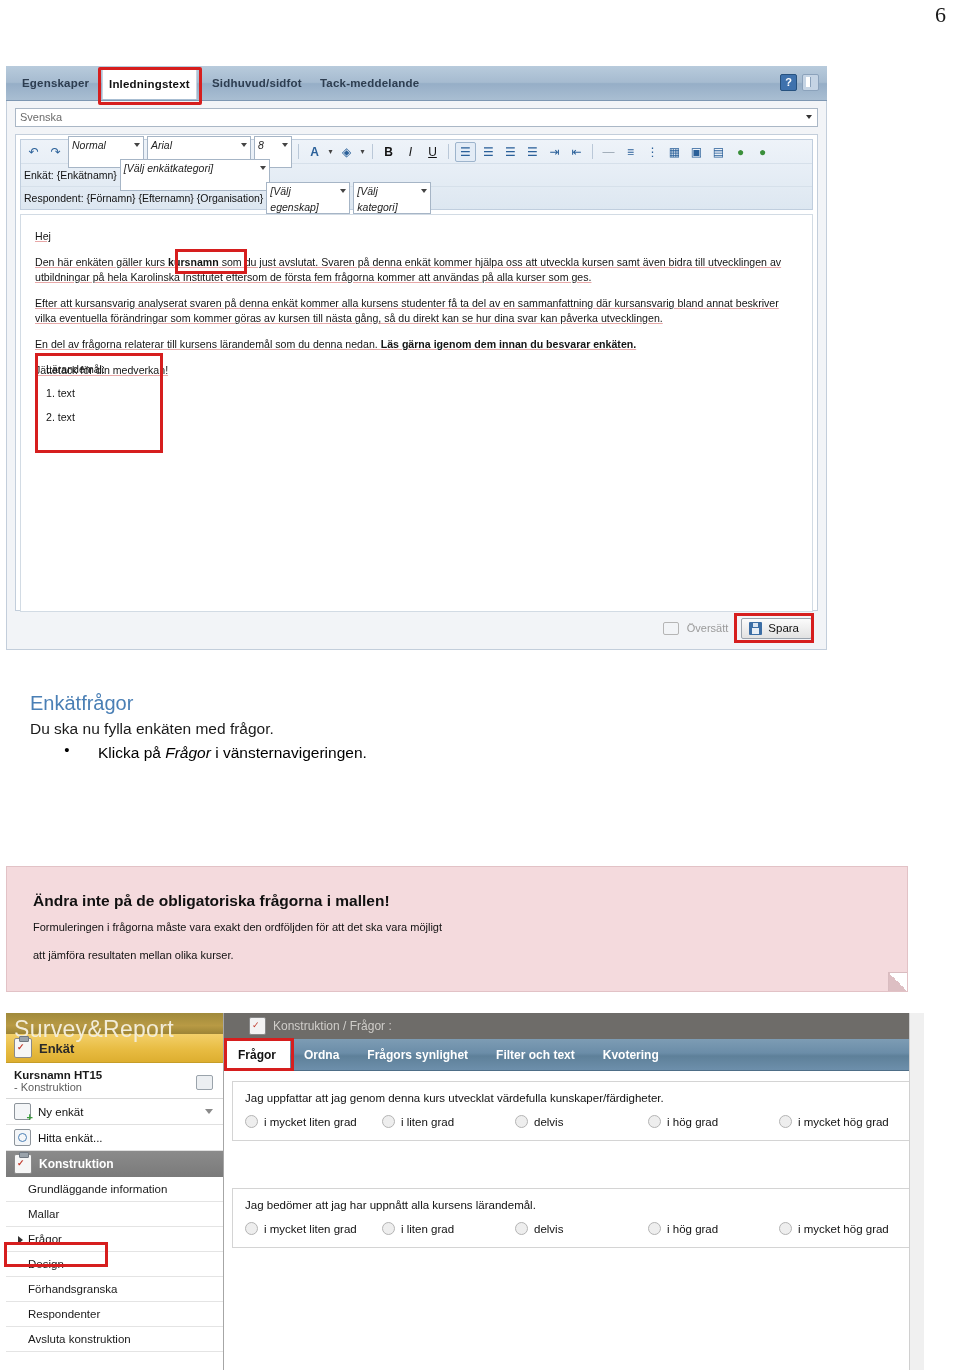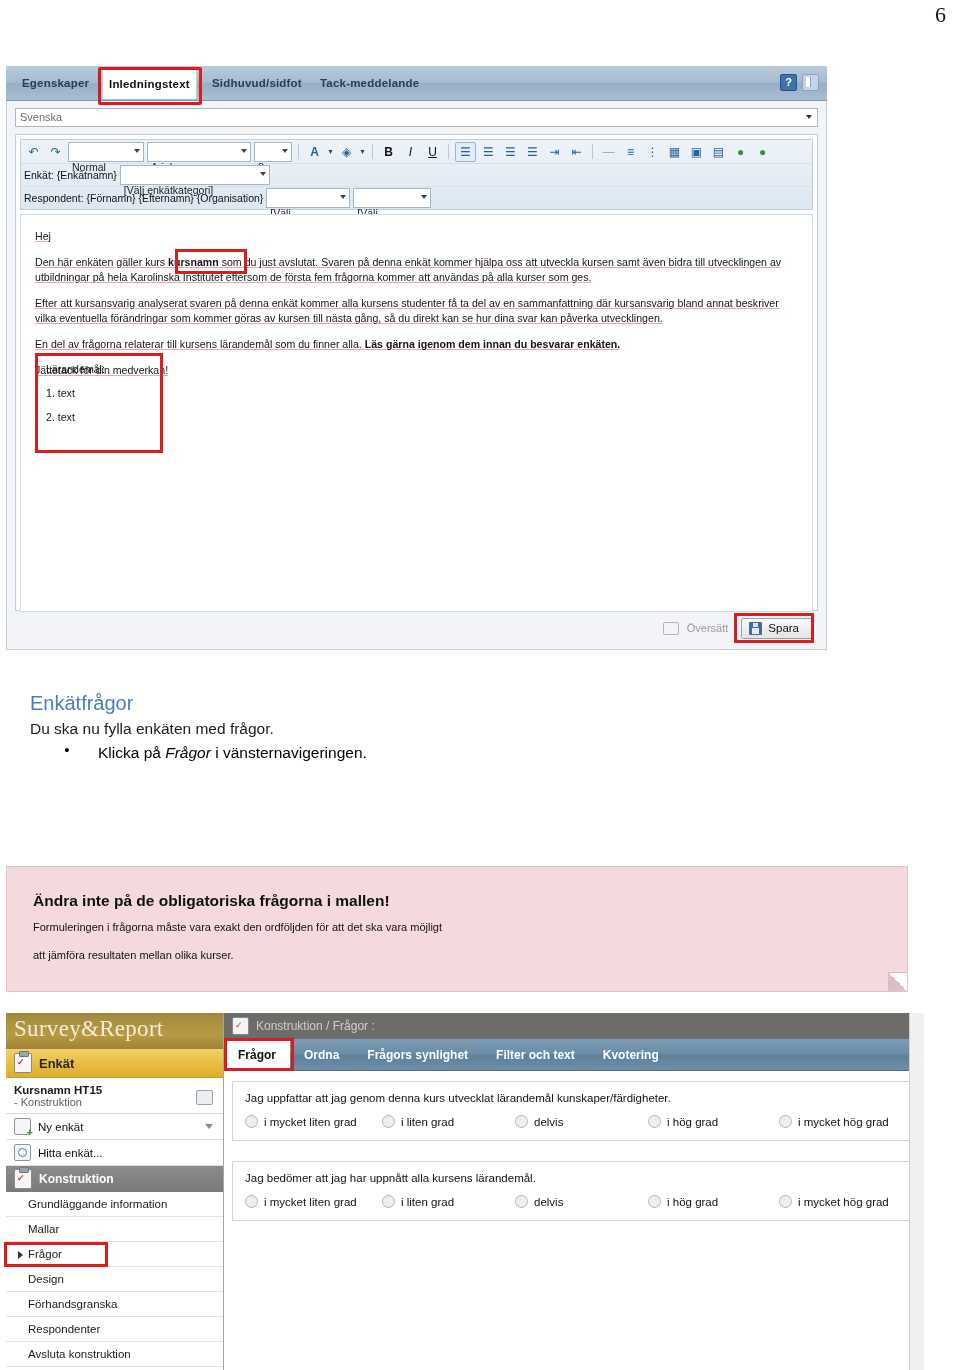--- a/index.html
+++ b/index.html
@@ -76,23 +76,24 @@
   .rte-row{display:flex;align-items:center;height:23px;padding:0 3px;gap:3px;}
   .rte-row.r2,.rte-row.r3{border-top:1px solid #d6e0ea;height:22px;font-size:11px;}
   .sep{width:1px;height:15px;background:#bac8d8;margin:0 3px;}
   .ic{
     width:19px;height:18px;display:inline-block;text-align:center;
     line-height:18px;font-size:12px;color:#2f5d8c;
   }
   .ic.blue{color:#2a6099;}
   .ic.boxed{border:1px solid #9db4cc;background:#e3ecf6;border-radius:2px;}
   .combo{
-    background:#fff;border:1px solid #a6b5c6;height:20px;line-height:16px;
-    font-size:10.5px;color:#222;padding:16px 12px 0 3px;position:relative;
+    background:#fff;border:1px solid #a6b5c6;height:32px;line-height:16px;
+    font-size:10.5px;color:#222;padding:0 12px 0 3px;position:relative;
     box-sizing:border-box;
+    font-style:italic;
   }
   .combo .caret{
     position:absolute;right:3px;top:6px;
     border-left:3px solid transparent;border-right:3px solid transparent;
     border-top:4px solid #444;
   }
   .c-style{width:76px;}
   .c-font{width:104px;}
   .c-size{width:38px;}
   .c-cat{width:150px;}
@@ -170,22 +171,22 @@
   .co-bold{font-size:15.5px;font-weight:bold;line-height:24px;margin:0;color:#111;}
   .co-p{font-size:11px;line-height:28px;margin:0;color:#111;}
 
   
   .shot2{position:absolute;left:6px;top:1013px;width:918px;height:357px;overflow:hidden;}
   .s2-left{
     position:absolute;left:0;top:0;width:217px;height:357px;
     background:#fff;border-right:1px solid #a6a6a6;
   }
   .brand{
-    height:36px;background:linear-gradient(to bottom,#a08a3c,#b89a44 60%,#9c8436);
-    color:#f2ecd8;font-size:23px;font-family:Liberation Serif, serif;
+    height:21px;background:linear-gradient(to bottom,#a08a3c,#b89a44 60%,#9c8436);
+    color:#f2ecd8;font-size:23px;font-family:Liberation Sans, sans-serif;
     padding:3px 0 0 8px;box-sizing:border-box;letter-spacing:.3px;
   }
   .enkat-row{
     height:28px;background:linear-gradient(to bottom,#f3d06a,#e8bc42 55%,#ddae2f);
     display:flex;align-items:center;gap:7px;padding-left:8px;
     font-size:13px;font-weight:bold;color:#2a2a2a;
     border-bottom:1px solid #c69d27;
   }
   .clip-ic{
     width:16px;height:18px;background:#f6f6f6;border:1px solid #8a8a8a;
@@ -229,21 +230,21 @@
     border-left:5px solid #333;
   }
   .sub-highlight{
     position:absolute;left:4px;top:1242px;width:104px;height:25px;
     border:3px solid #d61e1e;box-sizing:border-box;
   }
 
   .s2-right{position:absolute;left:218px;top:0;width:700px;height:357px;background:#fff;}
   .crumbbar{
     height:26px;background:#6e6c69;display:flex;align-items:center;gap:7px;
-    padding-left:8px;color:#cfcdc9;font-size:12px;
+    padding-left:25px;color:#cfcdc9;font-size:12px;
   }
   .crumb-ic{width:15px;height:16px;background:#f3f3f3;border:1px solid #888;border-radius:2px;position:relative;flex:none;}
   .crumb-ic:after{content:"✓";position:absolute;left:2px;top:1px;font-size:9px;color:#c0392b;line-height:12px;}
   .subtabs{
     height:31px;
     background:linear-gradient(to bottom,#7d9cb4 0%,#6b8da8 45%,#5e8099 55%,#6d8fab 100%);
     display:flex;align-items:stretch;position:relative;
     border-bottom:1px solid #4e6e87;
   }
   .stab{
@@ -364,21 +365,21 @@
         </div>
       </div>
 
       <div class="rte-canvas">
         <p class="doc-p">Hej</p>
 
         <p class="doc-p"><span>Den här enkäten gäller kurs </span><b>kursnamn</b><span> som du just avslutat. Svaren på denna enkät kommer hjälpa oss att utveckla kursen samt även bidra till utvecklingen av utbildningar på hela Karolinska Institutet eftersom de första fem frågorna kommer att användas på alla kurser som ges.</span></p>
 
         <p class="doc-p">Efter att kursansvarig analyserat svaren på denna enkät kommer alla kursens studenter få ta del av en sammanfattning där kursansvarig bland annat beskriver vilka eventuella förändringar som kommer göras av kursen till nästa gång, så du direkt kan se hur dina svar kan påverka utvecklingen.</p>
 
-        <p class="doc-p"><span>En del av frågorna relaterar till kursens lärandemål som du finner alla. </span><b>Läs gärna igenom dem innan du besvarar enkäten.</b></p>
+        <p class="doc-p"><span>En del av frågorna relaterar till kursens lärandemål som du denna nedan. </span><b>Läs gärna igenom dem innan du besvarar enkäten.</b></p>
 
         <p class="doc-p">Jättetack för din medverkan!</p>
 
         <div class="kursnamn-box"></div>
 
         <div class="lm-box">
           <div class="lm-inner">
             <div>Lärandemål:</div>
             <div>1. text</div>
             <div>2. text</div>
@@ -466,21 +467,21 @@
     <div class="subtabs">
       <div class="stab active">Frågor</div>
       <div class="stab">Ordna</div>
       <div class="stab">Frågors synlighet</div>
       <div class="stab">Filter och text</div>
       <div class="stab">Kvotering</div>
       <div class="stab-highlight"></div>
     </div>
 
     <div class="qpanel">
-      <div class="q-text">Jag uppfattar att jag genom denna kurs utvecklat lärandemål kunskaper/färdigheter.</div>
+      <div class="q-text">Jag uppfattar att jag genom denna kurs utvecklat värdefulla kunskaper/färdigheter.</div>
       <div class="q-opts">
         <div class="q-opt" style="width:137px;">
             <span class="radio"></span>
             <span>i mycket liten grad</span>
           </div>
         <div class="q-opt" style="width:133px;">
             <span class="radio"></span>
             <span>i liten grad</span>
           </div>
         <div class="q-opt" style="width:133px;">
@@ -491,21 +492,21 @@
             <span class="radio"></span>
             <span>i hög grad</span>
           </div>
         <div class="q-opt">
             <span class="radio"></span>
             <span>i mycket hög grad</span>
           </div>
       </div>
     </div>
 
-    <div class="qpanel" style="margin-top:20px;">
+    <div class="qpanel" style="margin-top:47px;">
       <div class="q-text">Jag bedömer att jag har uppnått alla kursens lärandemål.</div>
       <div class="q-opts">
         <div class="q-opt" style="width:137px;">
             <span class="radio"></span>
             <span>i mycket liten grad</span>
           </div>
         <div class="q-opt" style="width:133px;">
             <span class="radio"></span>
             <span>i liten grad</span>
           </div>

